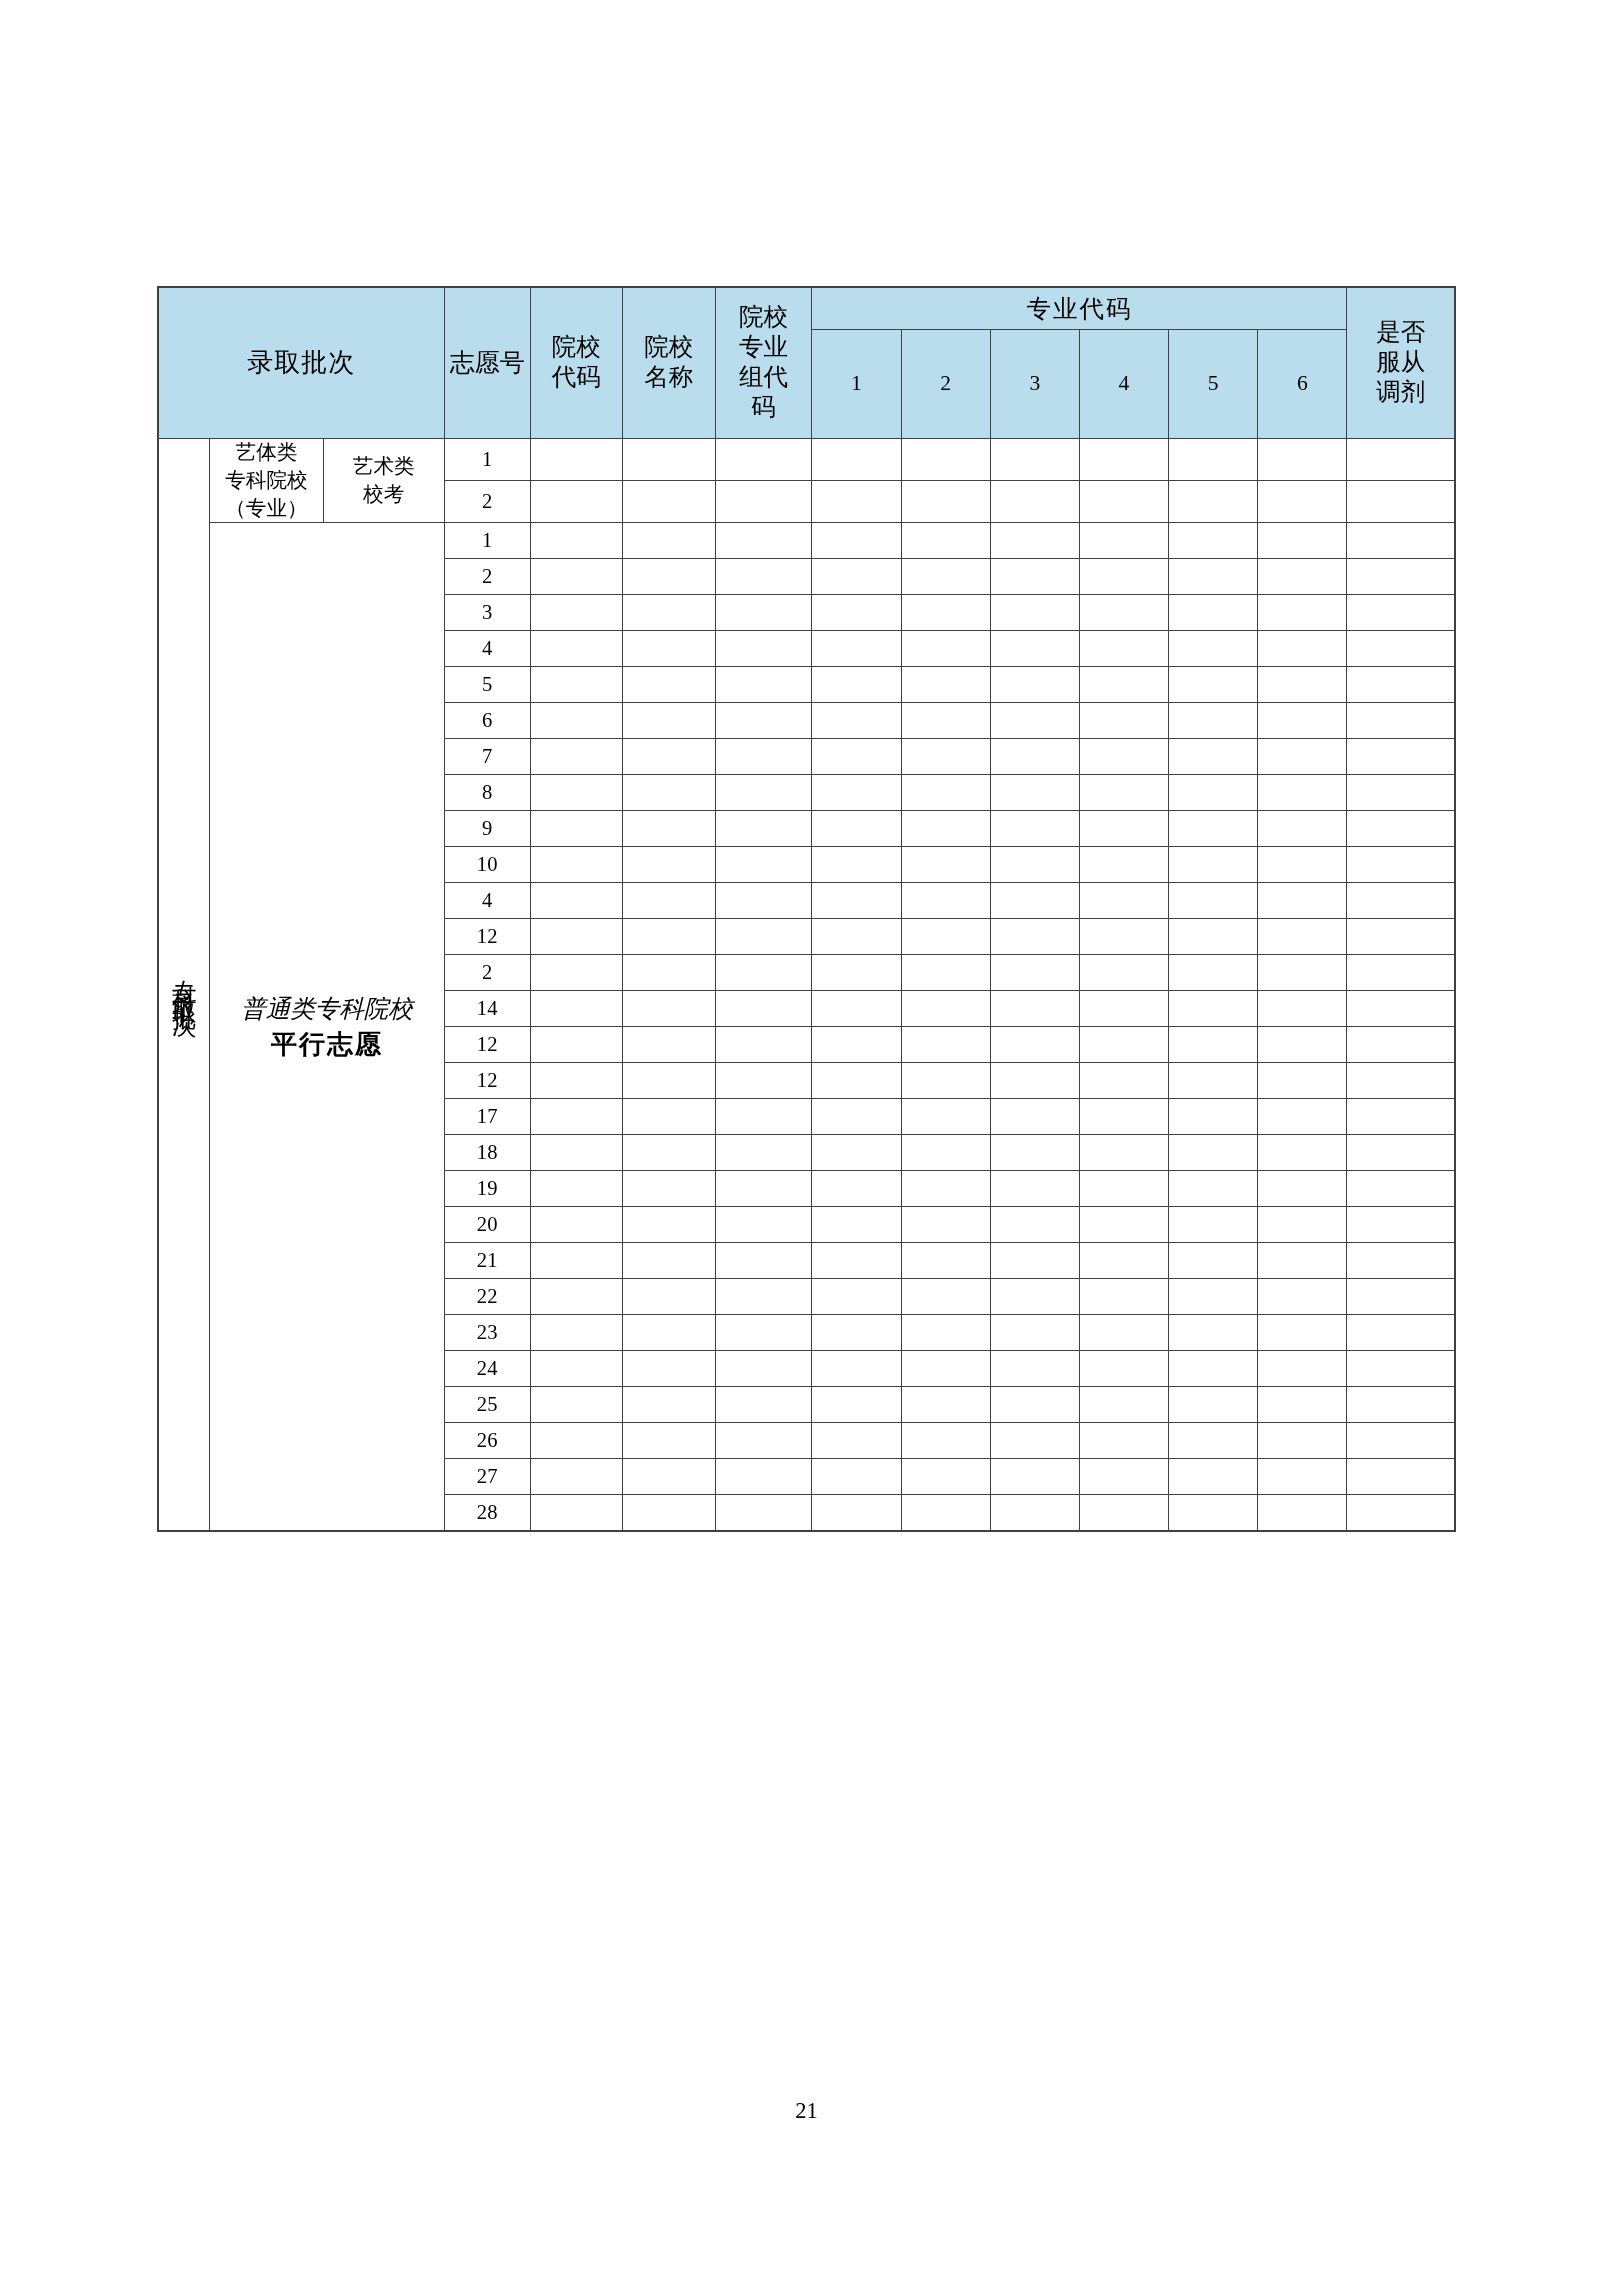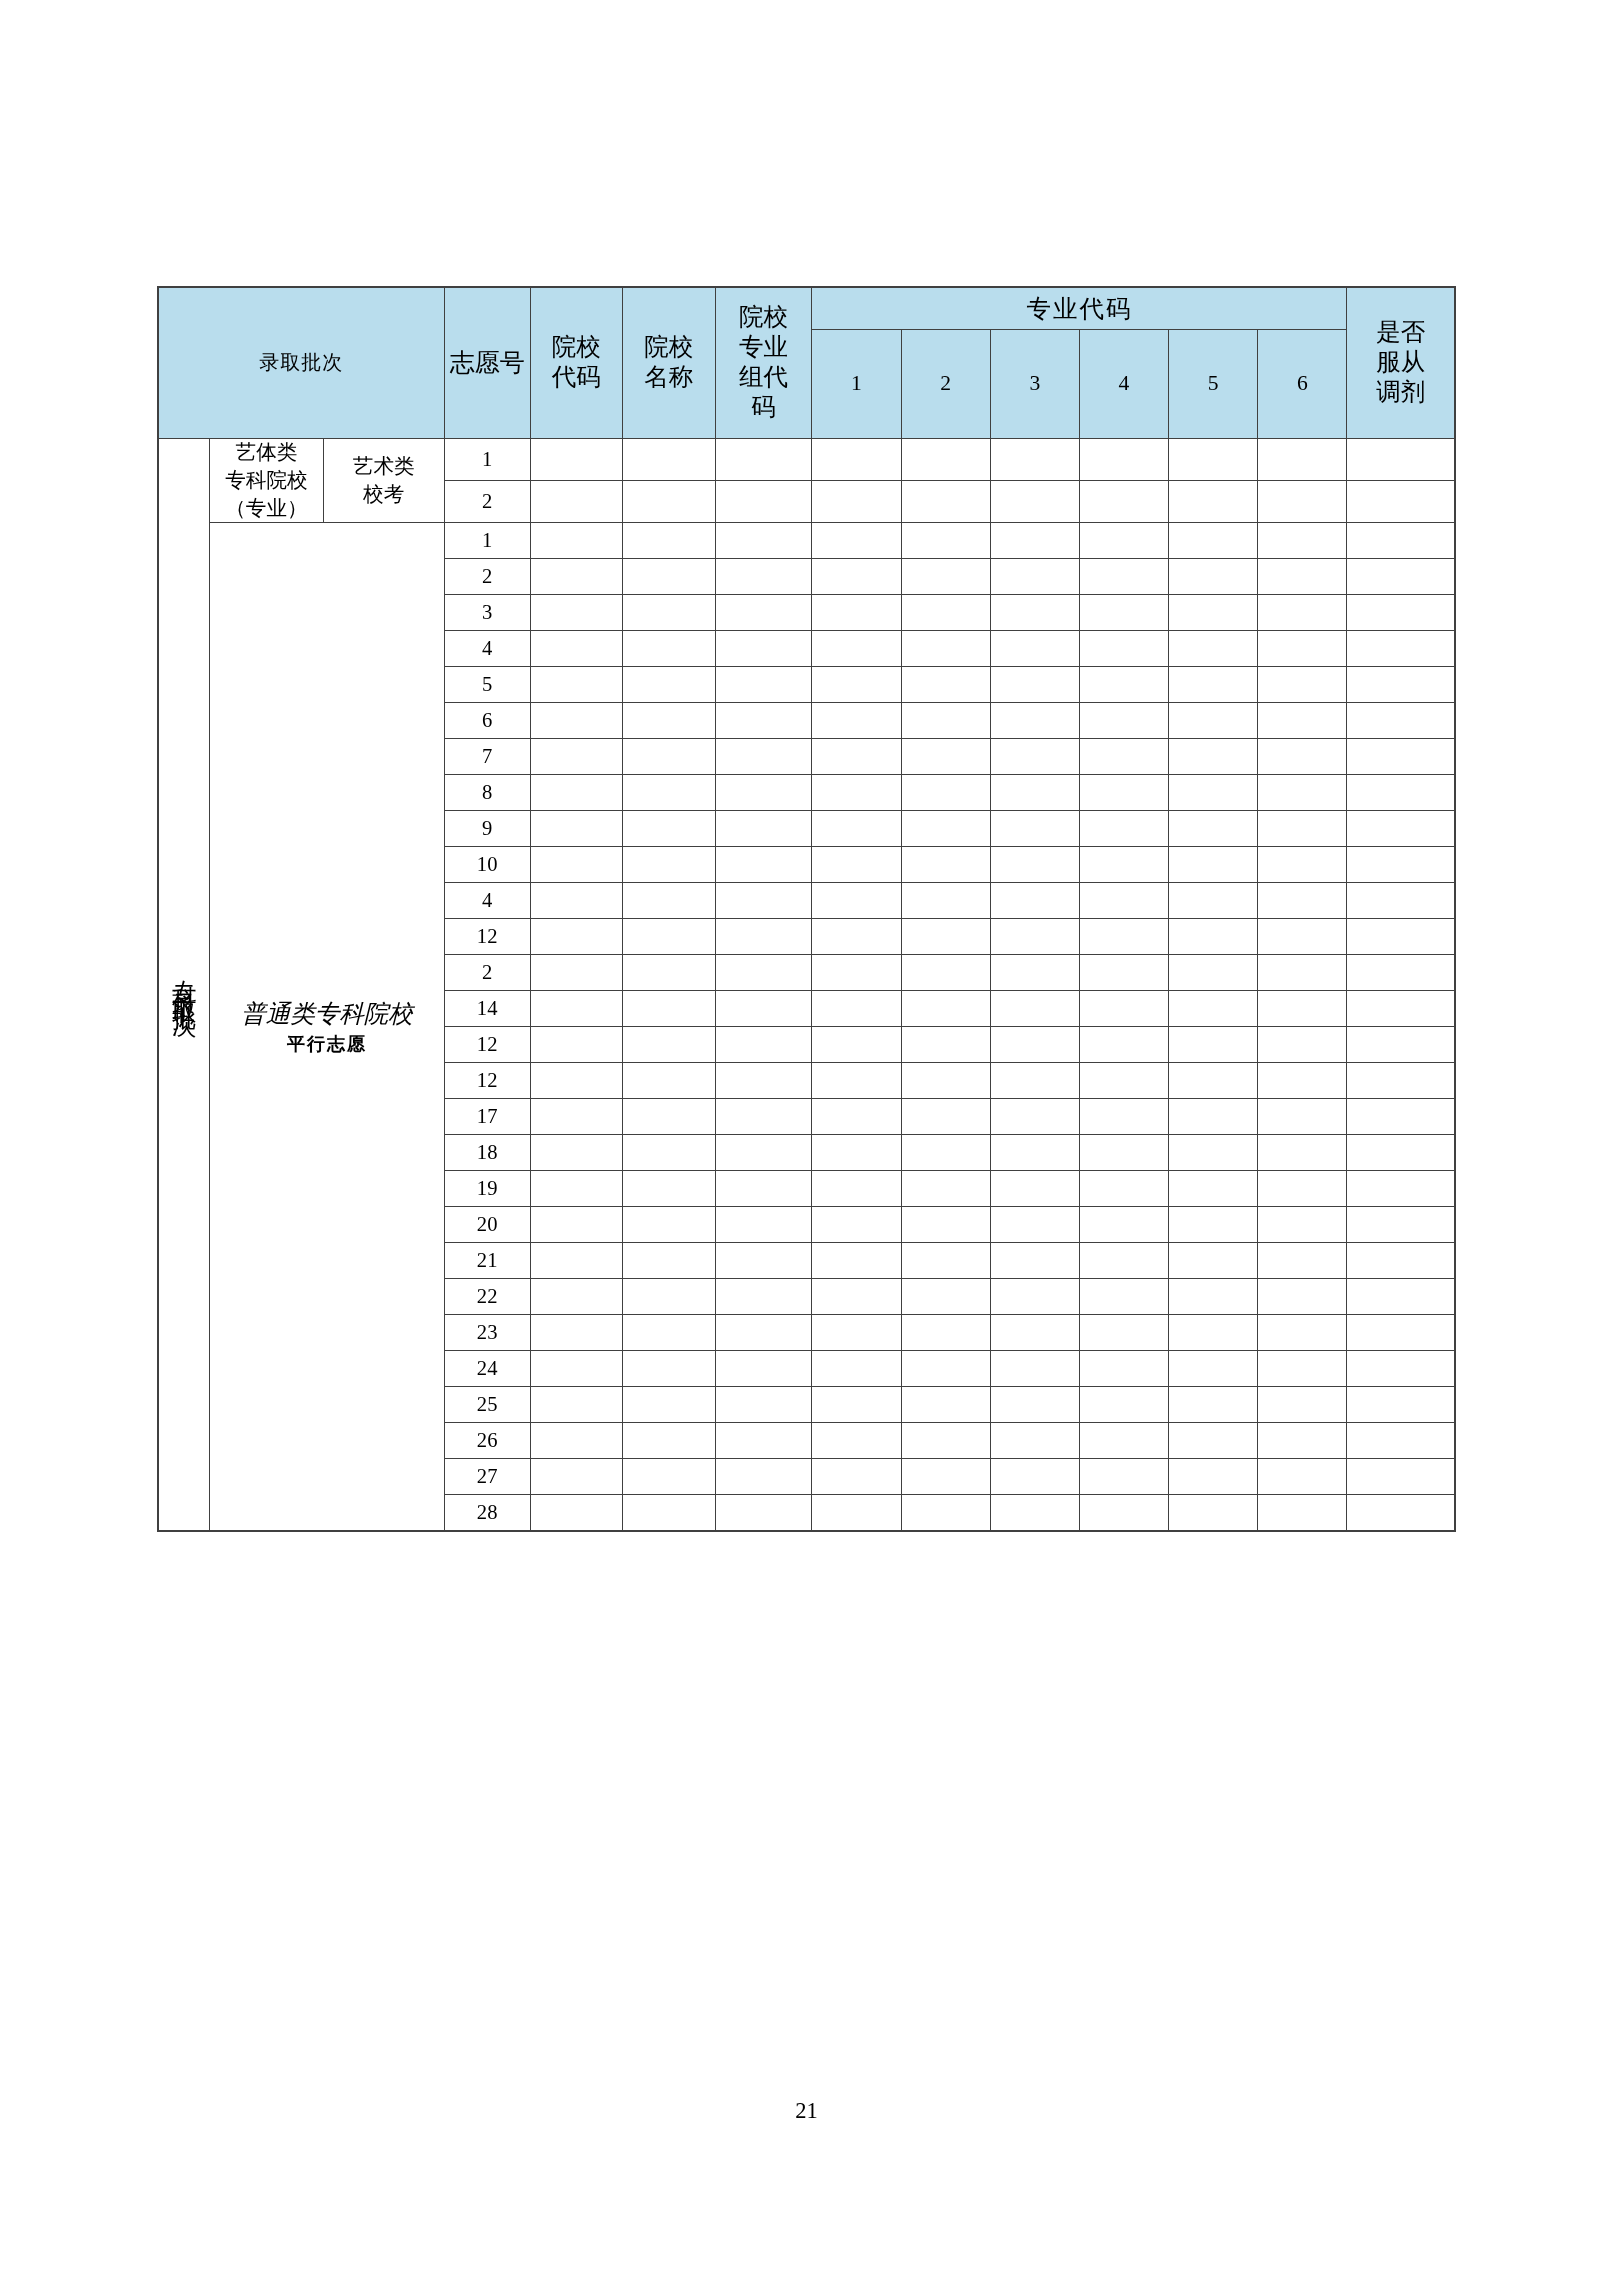--- a/index.html
+++ b/index.html
@@ -52,23 +52,22 @@
 
   .hdr {
     background: #b9dded;
   }
 
   
   tr.hdr-top  td { height: 41px; }
   tr.hdr-main td { height: 108px; }
 
   .hdr-title {
-    font-size: 20px;
+    font-size: 26px;
     letter-spacing: 1px;
-    font-family: Liberation Mono, monospace;
   }
   .hdr-sub {
     font-size: 25px;
     line-height: 1.22;
   }
   .hdr-num {
     font-size: 21.6px;
     font-family: "Liberation Serif", serif;
   }
   .hdr-span {
@@ -105,21 +104,21 @@
     line-height: 1.3;
   }
 
   .grp-cell-line1 {
     font-size: 24.5px;
     display: block;
     letter-spacing: 0px;
     font-style: italic;
   }
   .grp-cell-line2 {
-    font-size: 18px;
+    font-size: 26px;
     font-weight: bold;
     display: block;
     letter-spacing: 2px;
     margin-top: 2px;
   }
 
   .blank { background: #ffffff; }
 
   
   .page-number {

